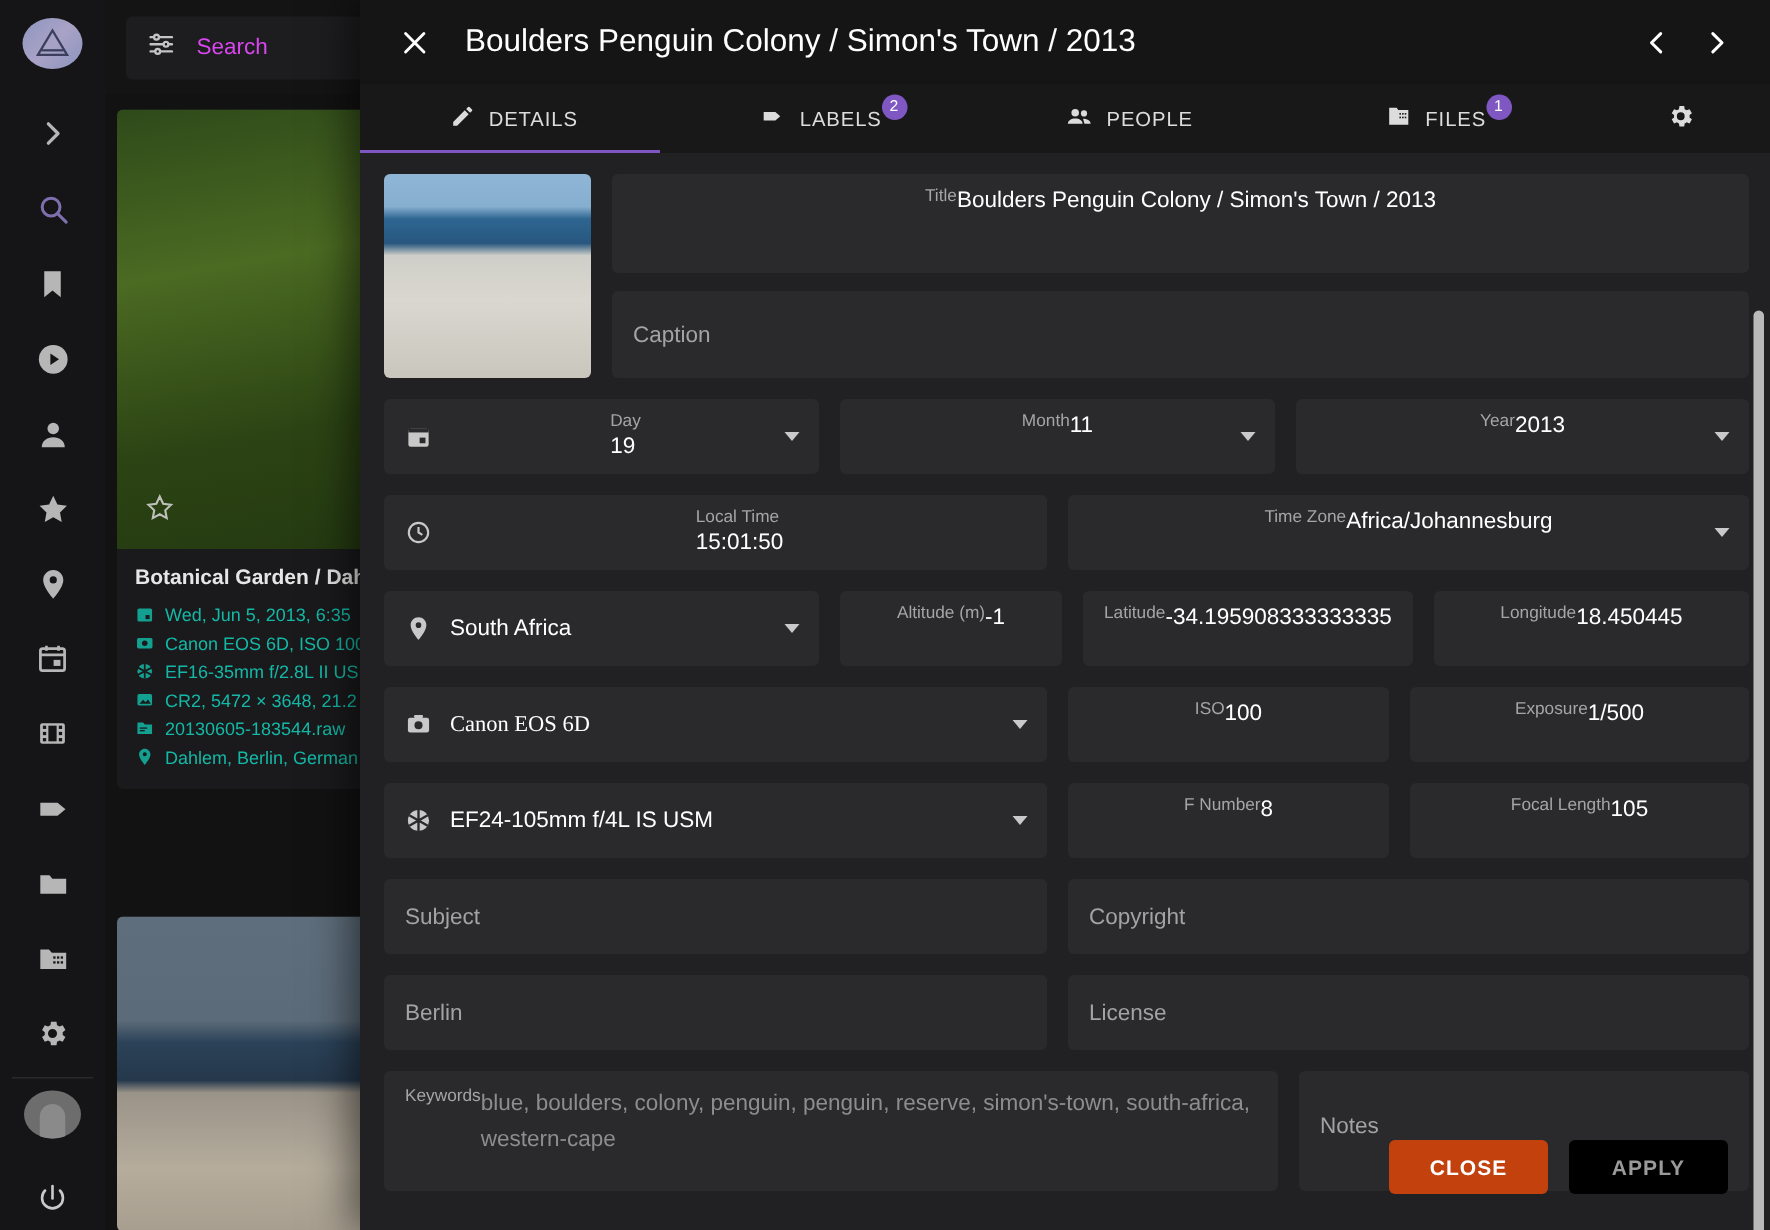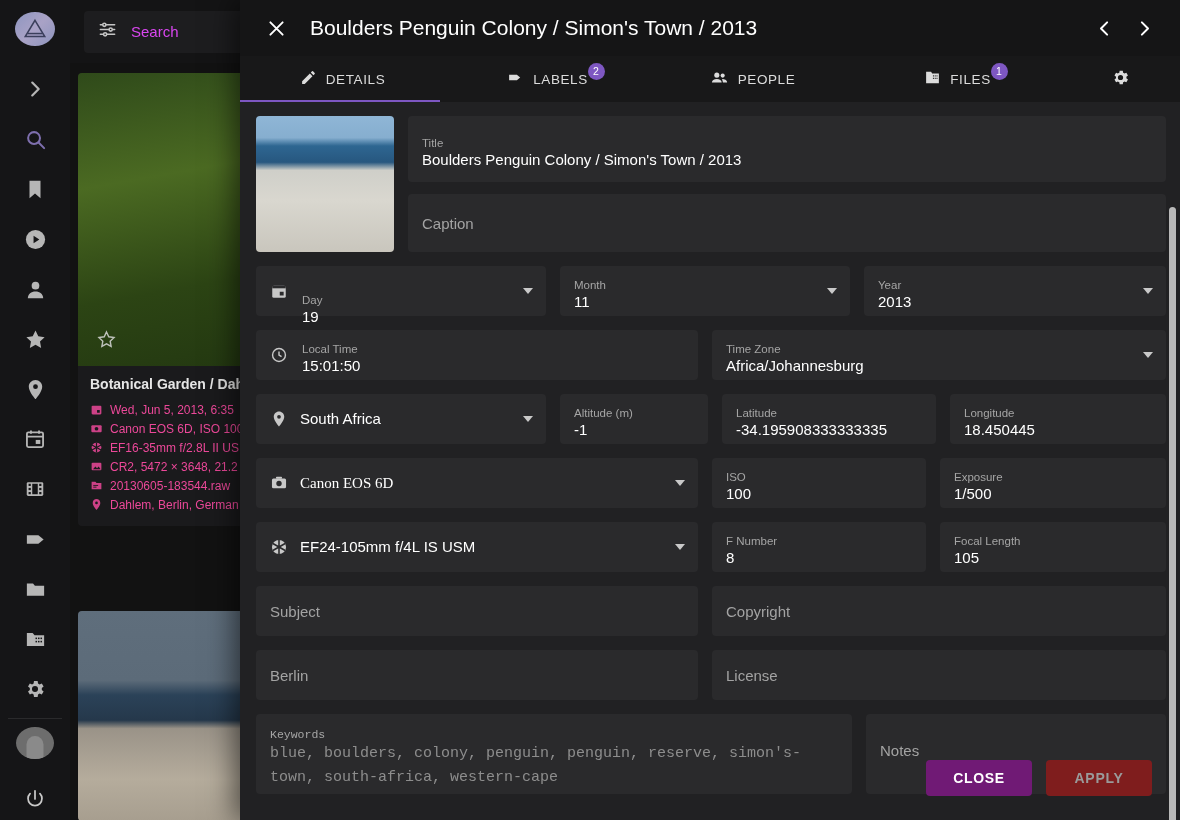--- a/index.html
+++ b/index.html
@@ -49,21 +49,21 @@
     background: #1d1d1f; display: flex; align-items: center; padding: 0 14px; gap: 14px;
   }
   .searchbar .ph { color: #d946ef; font-size: 15px; }
 
   .bg-content { position: absolute; left: 70px; top: 63px; width: 1110px; height: 757px; background: #121212; }
   .card { position: absolute; left: 8px; width: 232px; border-radius: 4px; overflow: hidden; background: #1a1a1c; }
   .card .photo { width: 100%; position: relative; }
   .star-ic { position: absolute; left: 18px; bottom: 12px; color: #d8d8d8; opacity: .85; }
   .card-meta { padding: 10px 12px 12px; }
   .card-title { color: #e6e6e6; font-size: 14px; font-weight: bold; white-space: nowrap; margin-bottom: 8px; }
-  .meta-line { display: flex; align-items: center; gap: 7px; color: #ec4899; font-size: 12px;
+  .meta-line { display: flex; align-items: center; gap: 7px; color: #14b8a6; font-size: 12px;
                white-space: nowrap; height: 19px; }
   .meta-line svg { flex: none; opacity: .85; }
 
   
   .dialog {
     position: absolute; left: 240px; top: 0; width: 940px; height: 820px;
     background: #212123; box-shadow: -6px 0 26px rgba(0,0,0,.55); z-index: 10;
     display: flex; flex-direction: column;
   }
   .dlg-head { height: 56px; display: flex; align-items: center; padding: 0 16px; background: #151516; flex: none; }
@@ -88,41 +88,41 @@
   .tab-underline { position: absolute; left: 0; bottom: 0; width: 200px; height: 2px; background: #7e57c2; }
 
   .dlg-body { flex: 1; position: relative; overflow: hidden; padding: 14px 14px 0 16px; }
   .row { display: flex; gap: 14px; margin-bottom: 14px; }
 
   .field {
     background: #2a2a2c; border-radius: 4px; position: relative;
     display: flex; align-items: center; padding: 0 14px; min-height: 50px;
   }
   .field.tall { min-height: 62px; }
-  .field.stack { flex-direction: column; align-items: stretch; justify-content: center; padding-top: 8px; }
+  .field.stack { align-items: stretch; justify-content: center; padding-top: 8px; }
   .flab { color: #a5a5a5; font-size: 11.5px; line-height: 14px; }
   .fval { color: #ffffff; font-size: 15px; line-height: 20px; }
   .fph  { color: #a3a3a3; font-size: 15px; }
   .lead { color: #c8c8c8; margin-right: 12px; display: flex; align-items: center; flex: none; }
   .caret { position: absolute; right: 13px; top: 50%; margin-top: -3px;
            width: 0; height: 0; border-left: 5px solid transparent; border-right: 5px solid transparent;
            border-top: 6px solid #c9c9c9; }
   .body-col { display: flex; flex-direction: column; justify-content: center; flex: 1; min-width: 0; }
 
   .thumb { width: 138px; height: 136px; border-radius: 4px; overflow: hidden; flex: none;
            position: relative; background: #6f7f8c; }
 
   .kw-val { color: #8d8d8d; font-size: 15px; line-height: 24px; }
 
   
   .dlg-actions { position: absolute; right: 28px; bottom: 24px; display: flex; gap: 14px; z-index: 20; }
   .btn { height: 36px; min-width: 106px; border-radius: 4px; border: none; cursor: pointer;
          font-size: 14px; letter-spacing: .7px; font-weight: bold; }
-  .btn-close { background: #701a75; color: #ffffff; margin-left: 12px; }
-  .btn-apply { background: #7f1d1d; color: #9a9a9a; }
+  .btn-close { background: #c2410c; color: #ffffff; margin-left: 12px; }
+  .btn-apply { background: #000000; color: #9a9a9a; }
 
   .vscroll { position: absolute; right: 4px; top: 105px; width: 7px; height: 690px;
              background: #232325; border-radius: 4px; }
   .vthumb { position: absolute; left: 0; top: 0; width: 7px; height: 640px; background: #b9b9b9; border-radius: 4px; }
 </style>
 </head>
 <body>
 
 <div id="app">
 
@@ -410,21 +410,21 @@
 
       <div class="row">
         <div class="field stack" style="flex:0 0 290px;height:50px;">
           <span class="lead" style="position:absolute;left:14px;top:50%;margin-top:-9px;">
             <svg width="18" height="18" viewBox="0 0 24 24" fill="currentColor">
                 <rect x="3" y="5" width="18" height="16" rx="2"></rect>
                 <rect x="13" y="13" width="5.2" height="5" fill="#2a2a2c"></rect>
                 <rect x="3" y="5" width="18" height="3.4" fill="#2a2a2c"></rect>
               </svg>
           </span>
-          <div style="padding-left:32px;margin-top:30px;">
+          <div style="padding-left:32px;">
             <div class="flab">Day</div>
             <div class="fval">19</div>
           </div>
           <span class="caret"></span>
         </div>
         <div class="field stack" style="flex:0 0 290px;height:50px;">
           <div class="flab">Month</div>
           <div class="fval">11</div>
           <span class="caret"></span>
         </div>
@@ -536,21 +536,21 @@
       <div class="row">
         <div class="field" style="flex:0 0 442px;height:46px;">
           <span class="fph">Berlin</span>
         </div>
         <div class="field" style="flex:1;height:46px;">
           <span class="fph">License</span>
         </div>
       </div>
 
       <div class="row">
-        <div class="field stack" style="flex:0 0 596px;height:80px;padding-top:10px;align-items:flex-start;justify-content:center;font-family:Liberation Mono, monospace;">
+        <div class="field stack" style="flex:0 0 596px;height:80px;padding-top:10px;align-items:flex-start;justify-content:center;">
           <div class="flab">Keywords</div>
           <div class="kw-val">blue, boulders, colony, penguin, penguin, reserve, simon's-town, south-africa, western-cape</div>
         </div>
         <div class="field" style="flex:1;height:80px;align-items:flex-start;padding-top:28px;">
           <span class="fph">Notes</span>
         </div>
       </div>
 
       <div class="vscroll">
         <div class="vthumb"></div>

